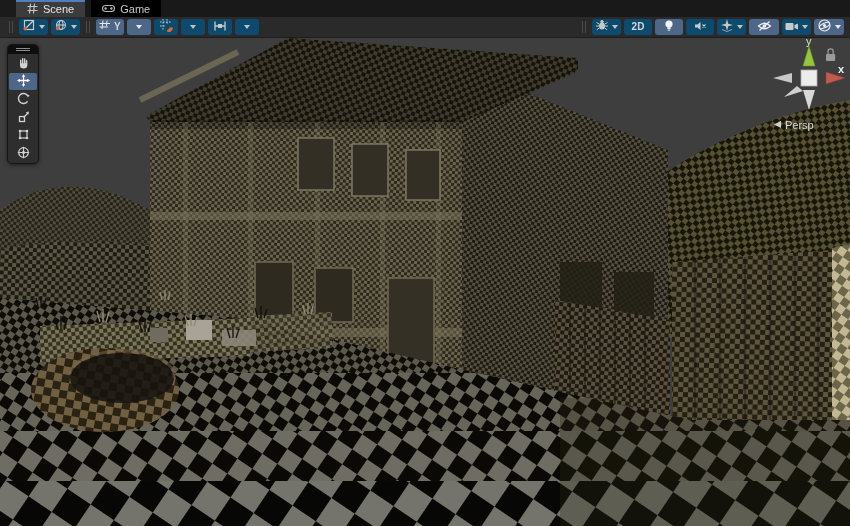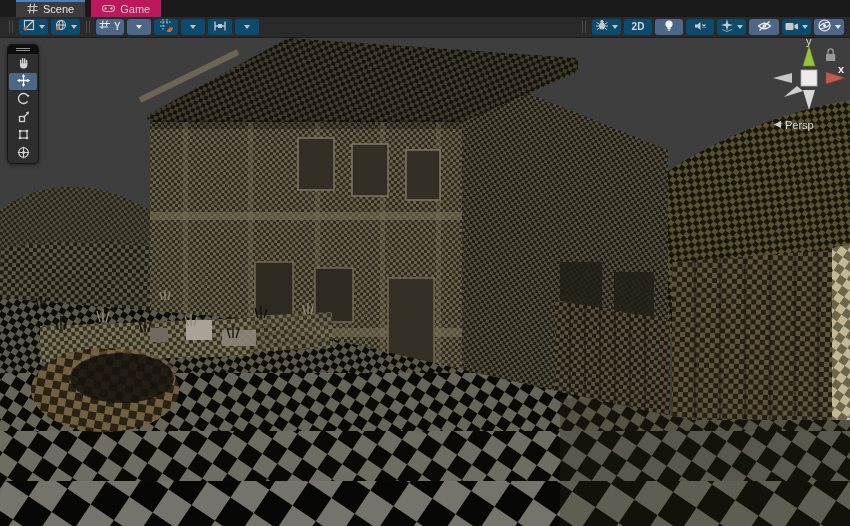--- a/index.html
+++ b/index.html
@@ -1,20 +1,20 @@
 <!DOCTYPE html>
 <html><head>
 <meta charset="utf-8">
 <style>
   html,body{margin:0;padding:0;background:#111;}
   .app{position:relative;width:850px;height:526px;background:#1b1b1b;overflow:hidden;
        font-family:"Liberation Sans",sans-serif;-webkit-font-smoothing:antialiased;}
   
   .tabbar{position:absolute;left:16px;top:0;width:850px;height:17px;background:#191919;display:flex;align-items:stretch;}
-  .tab{display:flex;align-items:center;gap:5px;padding:0 11px;font-size:11px;color:#c9c9c9;background:#be185d;}
+  .tab{display:flex;align-items:center;gap:5px;padding:0 11px;font-size:11px;color:#c9c9c9;background:#000000;}
   .tab.active{background:#3c3c3c;box-shadow:inset 0 2px 0 #4f7fbf;color:#e6e6e6;}
   .tab .ticon{display:flex;align-items:center;}
   .kebab{position:absolute;right:6px;top:3px;width:4px;display:flex;flex-direction:column;gap:2px;}
   .kebab i{width:3px;height:3px;background:#bdbdbd;display:block;}
   
   .vtoolbar{position:absolute;left:0;top:17px;width:850px;height:21px;background:#2a2a2a;
             border-bottom:1px solid #1d1d1d;display:flex;align-items:center;padding:0 6px;box-sizing:border-box;gap:3px;}
   .sep{width:4px;height:12px;border-left:1px solid #4a4a4a;border-right:1px solid #4a4a4a;margin:0 3px;box-sizing:border-box;}
   .chip{height:16px;min-width:18px;background:#0c4a6e;border-radius:3px;display:flex;align-items:center;justify-content:center;
         padding:0 3px;gap:3px;color:#cdcdcd;}

